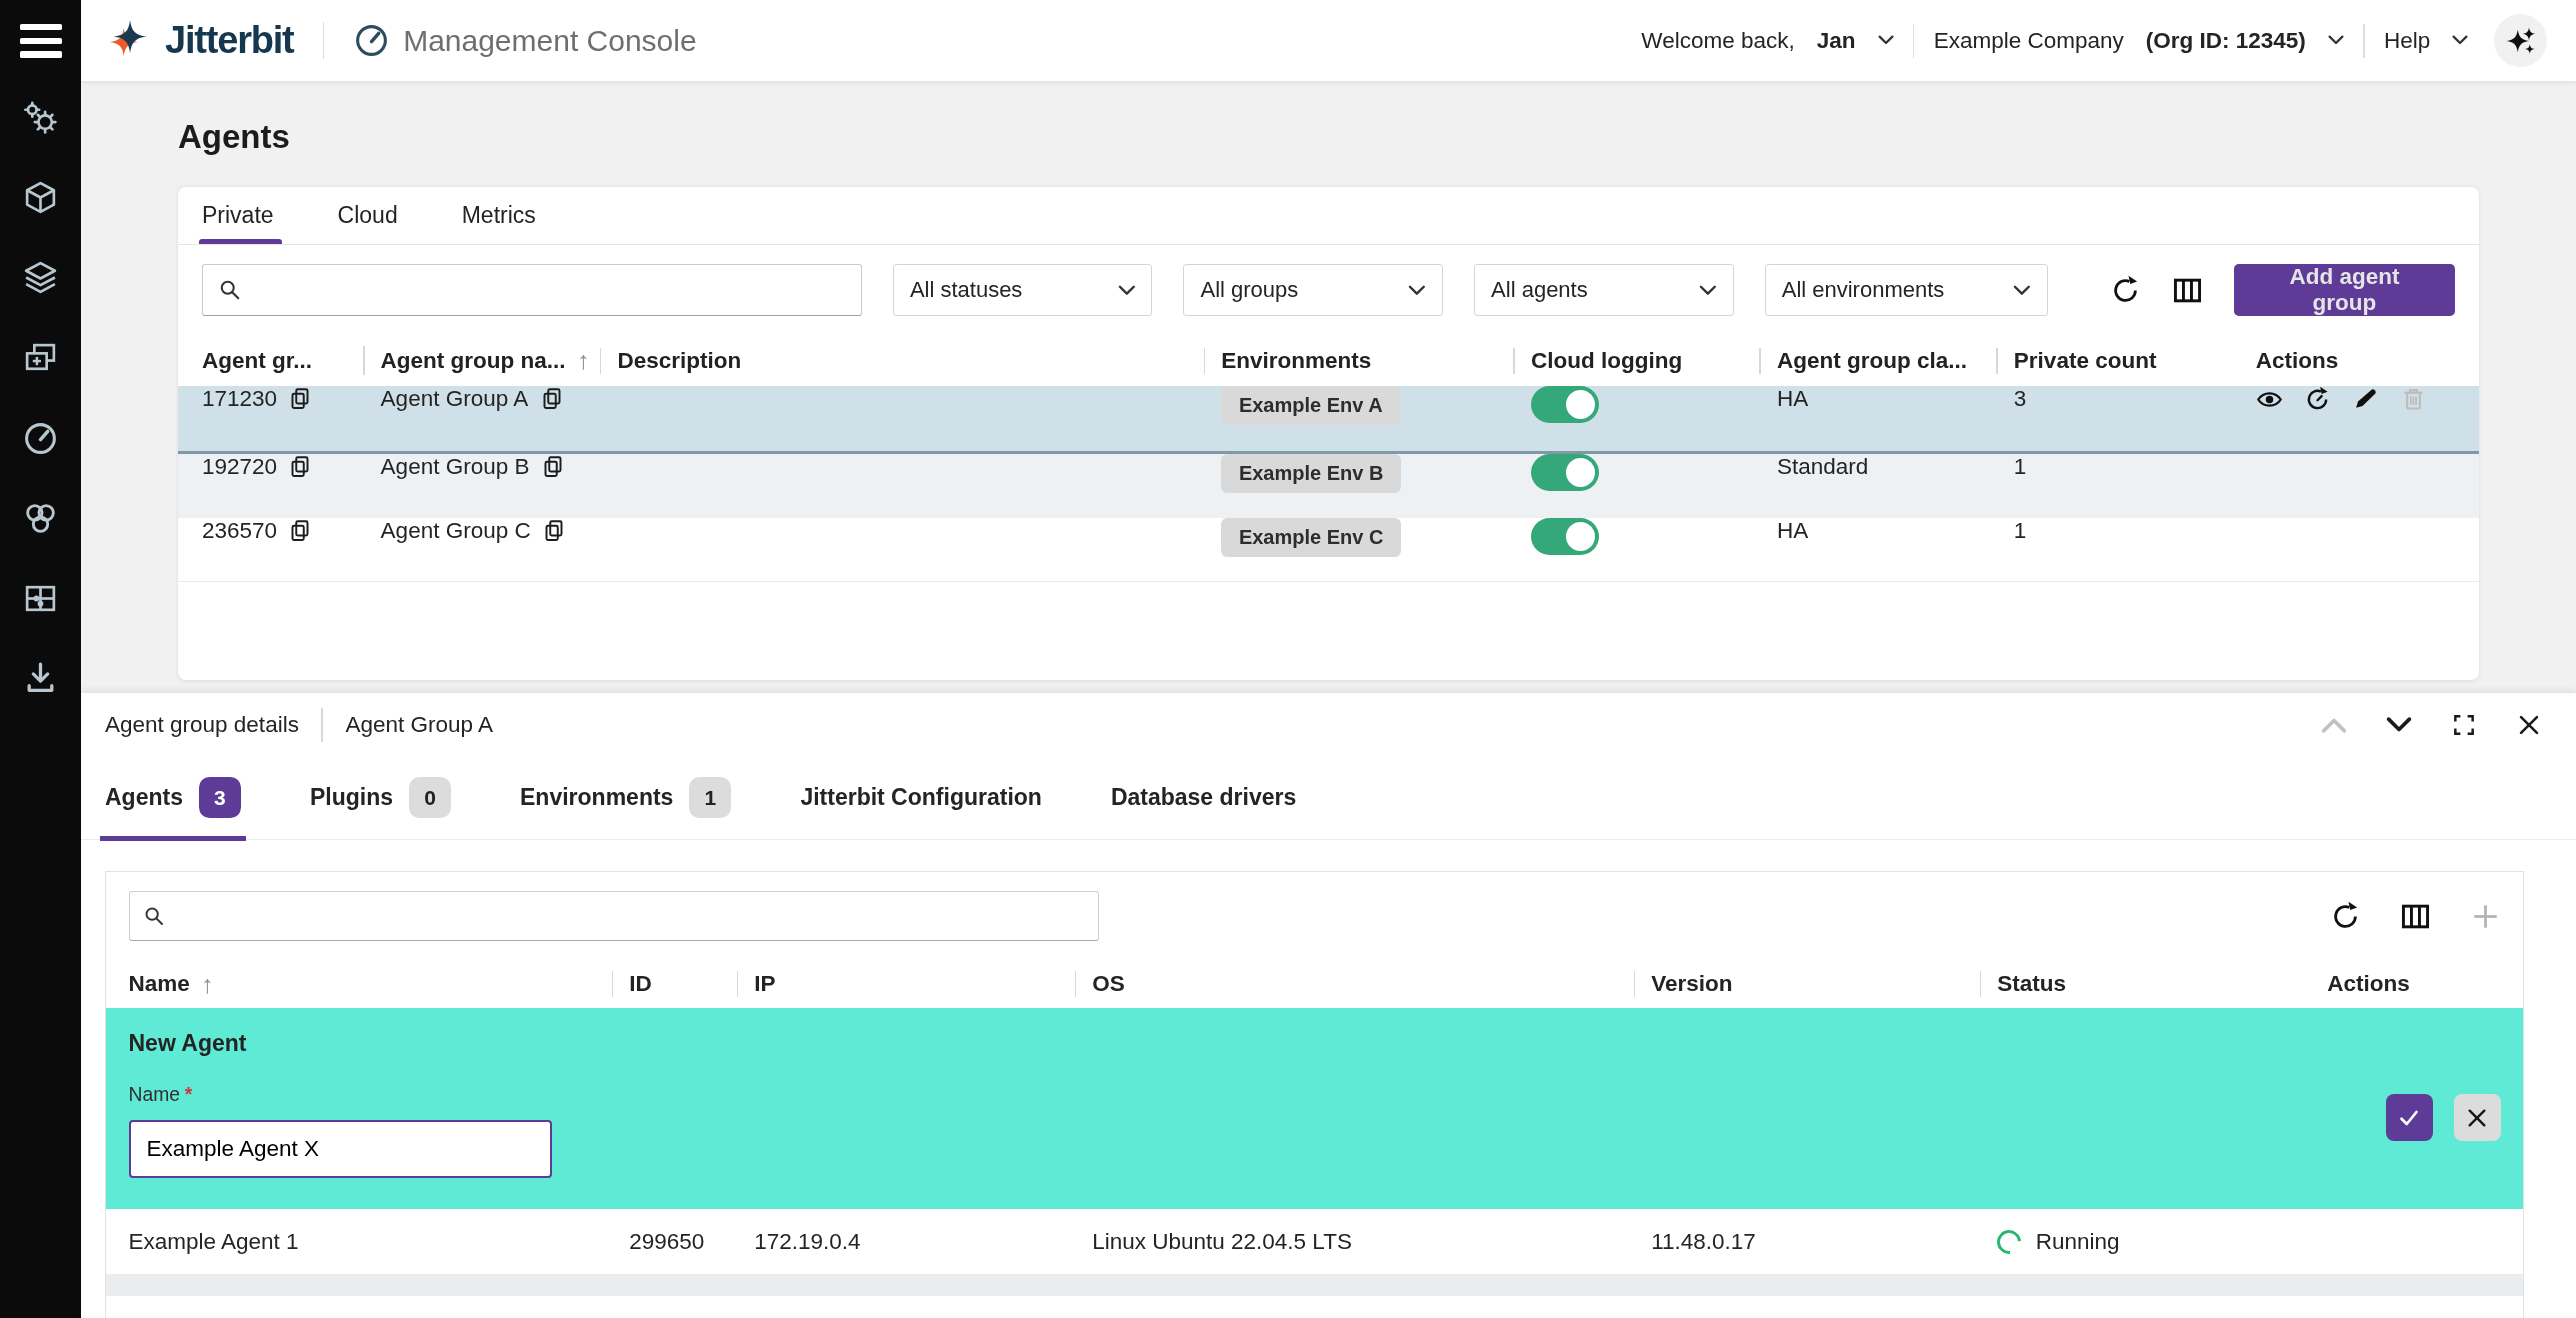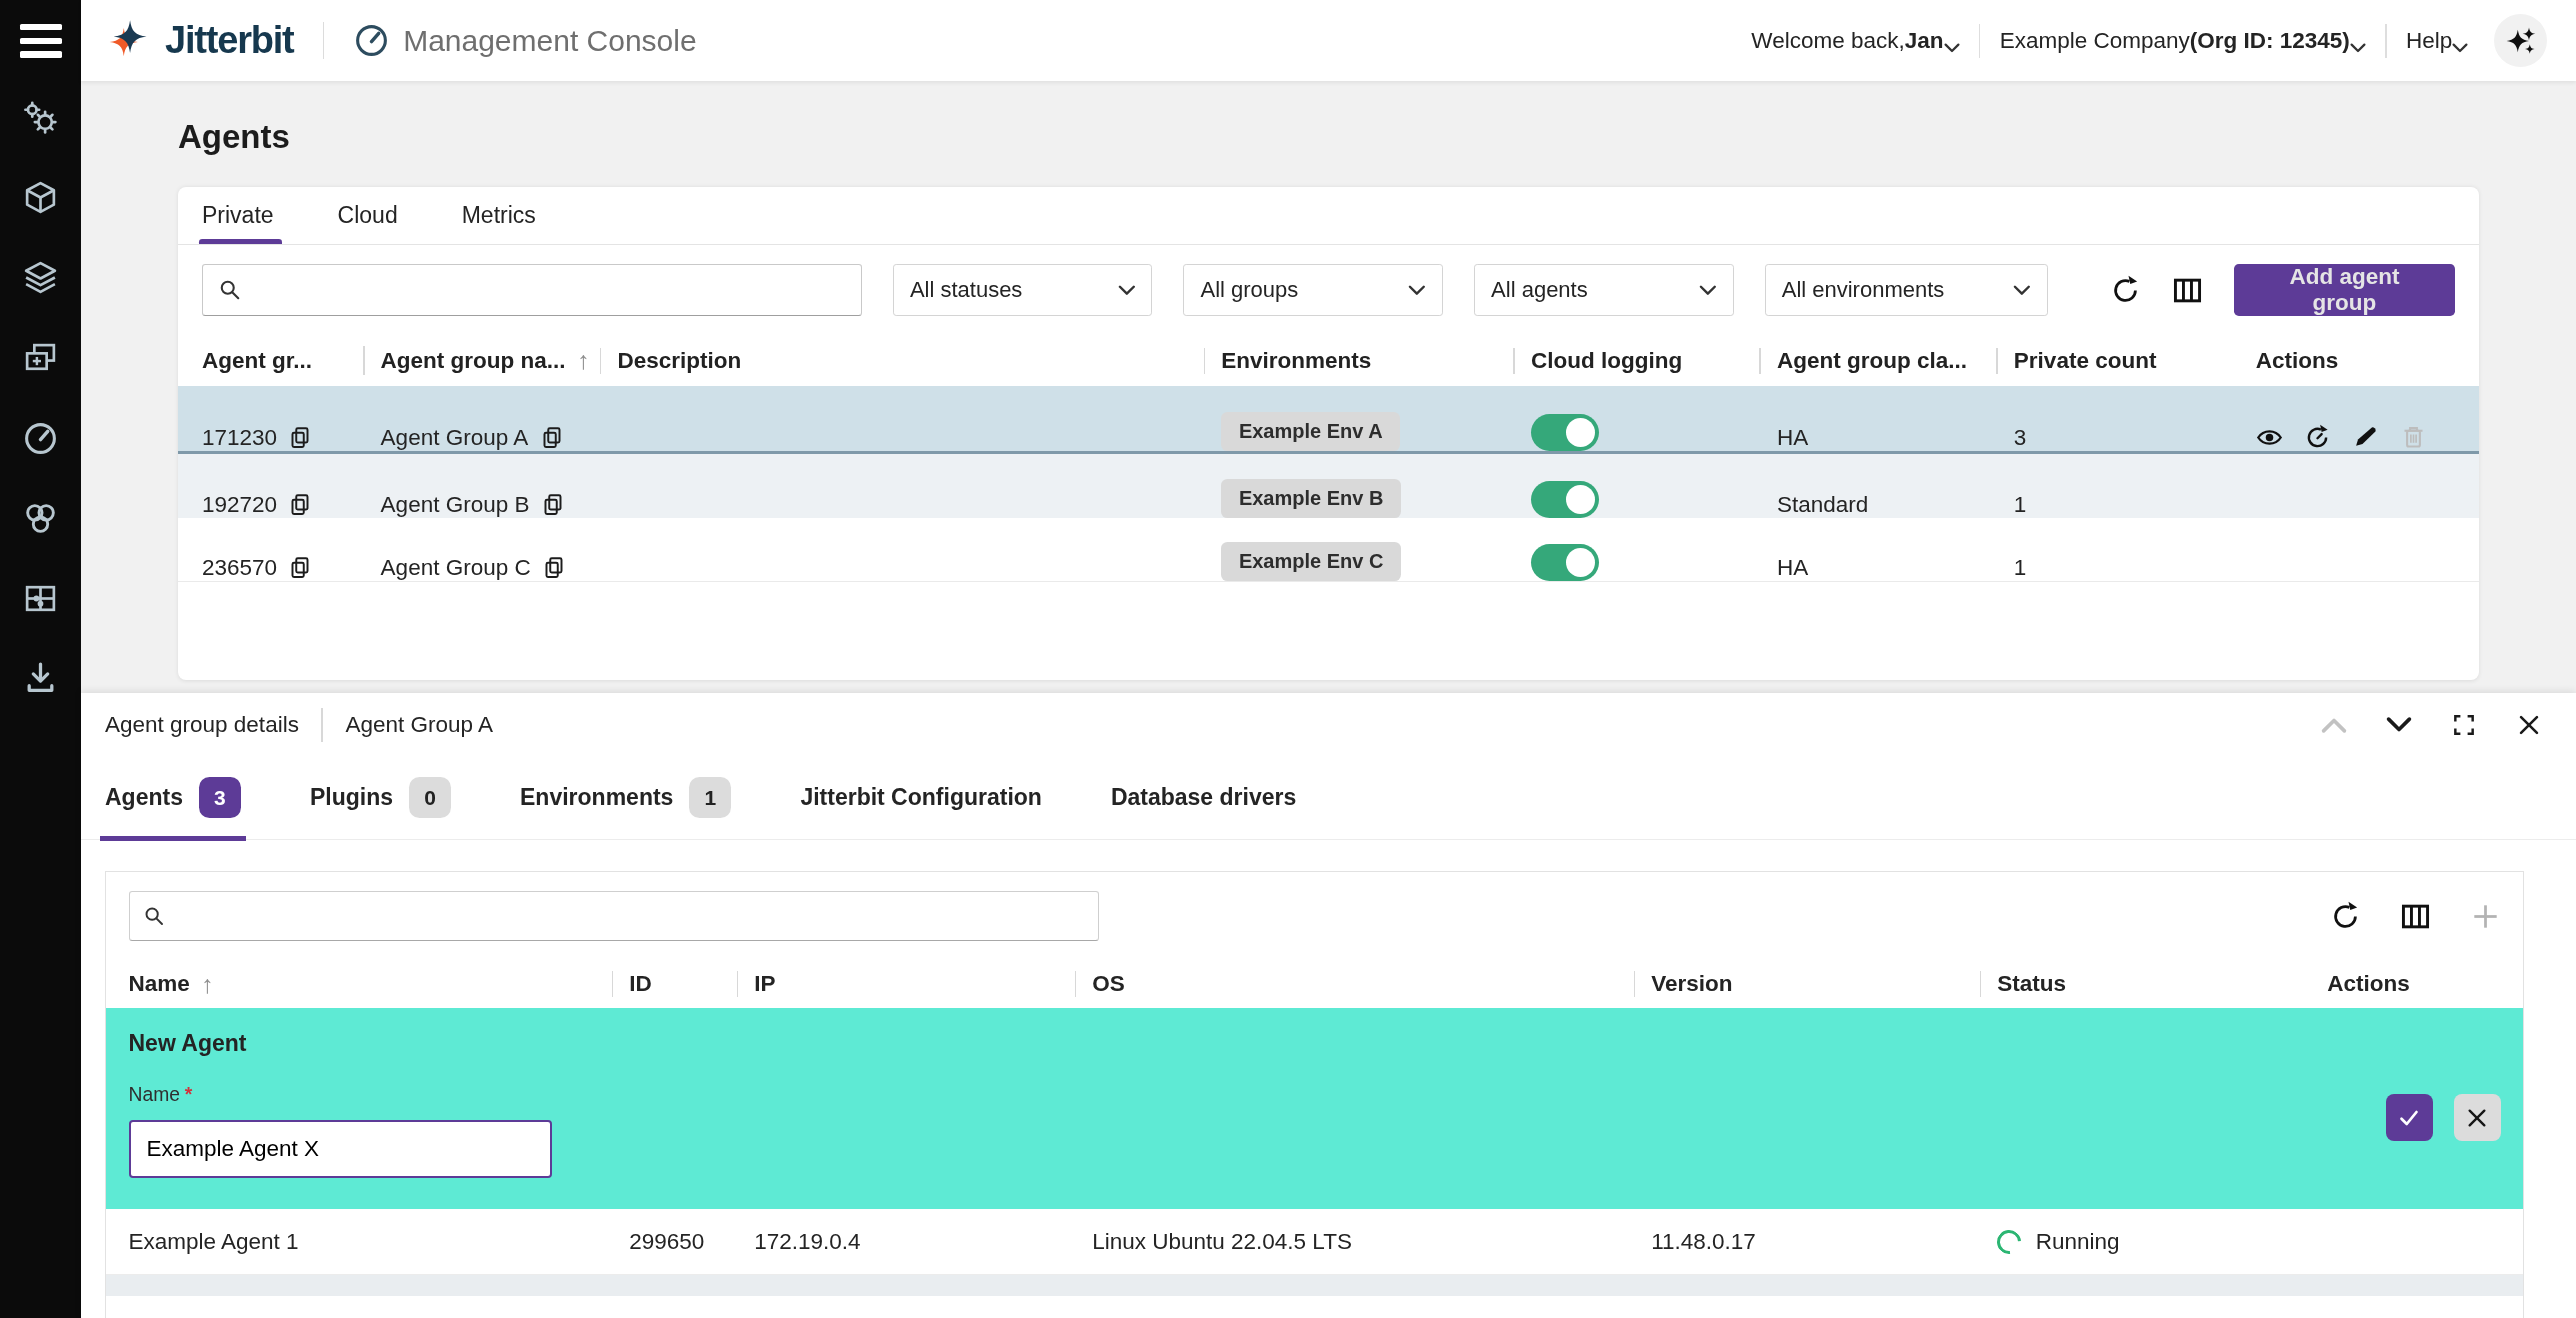--- a/index.html
+++ b/index.html
@@ -28,21 +28,21 @@
   .topbar{height:81px;background:#fff;display:flex;align-items:center;padding:0 29px 0 24px;
           box-shadow:0 1.6px 4px rgba(0,0,0,.07);position:relative;z-index:6;flex-shrink:0}
   .brand{display:flex;align-items:center;gap:13px}
   .brand svg{width:47px;height:47px}
   .brand-name{font-size:38px;font-weight:bold;color:#16384e;letter-spacing:-1.2px}
   .tb-divider{width:1.6px;height:37px;background:#dcdcdc;margin:0 29px}
   .console{display:flex;align-items:center;gap:13px;color:#6f6f6f;font-size:30px}
   .console .gic{color:#2d4c5f;width:37px;height:37px}
   .tb-spacer{flex:1}
   .tb-right{display:flex;align-items:center;gap:19.3px}
-  .tb-item{display:flex;align-items:flex-end;gap:0;cursor:pointer}
+  .tb-item{display:flex;align-items:center;gap:22px;cursor:pointer}
   .tb-item .chev{width:16px;height:10.5px;color:#333}
   .tb-sep{width:1.6px;height:34px;background:#dedede}
   .ai-btn{width:53px;height:53px;border-radius:50%;background:#f1f1f1;display:flex;align-items:center;justify-content:center;margin-left:6.4px;cursor:pointer}
   .ai-btn svg{width:32px;height:32px;color:#101010}
 
   
   .content{height:612px;padding:29px 97px 0;flex-shrink:0}
   .page-title{font-size:33px;font-weight:bold;color:#1c1c1c;margin:8px 0 31px}
   .card{background:#fff;border-radius:8px;box-shadow:0 0.8px 4px rgba(0,0,0,.09);height:493px;overflow:hidden}
   .tabs-row{display:flex;padding:0 24px;border-bottom:0.8px solid var(--line);height:58px}
@@ -64,21 +64,21 @@
   .add-btn{height:52px;background:var(--accent);color:#e5e5e5;border:none;border-radius:4.8px;font-family:inherit;
            font-size:22.5px;font-weight:bold;padding:0 26px;cursor:pointer}
 
   
   .tbl-head{display:flex;align-items:center;height:50px;padding:0 24px;font-weight:bold;font-size:22.5px;color:#222}
   .th,.td{padding-left:17.7px;position:relative;display:flex;align-items:center;gap:11.3px;overflow:hidden;white-space:nowrap}
   .th:first-child,.td:first-child{padding-left:0}
   .th.sep::before{content:"";position:absolute;left:0;top:50%;transform:translateY(-50%);width:1.6px;height:37px;background:#d8d8d8}
   .c1{width:161px}.c2{width:237px}.c3{width:604px}.c4{width:310px}.c5{width:246px}.c6{width:237px}.c7{width:242px}.c8{width:217px}
   .sort{color:#8f8f8f;font-size:25px;font-weight:normal}
-  .tr{display:flex;align-items:flex-end;height:64px;padding:0 24px;font-size:22.5px;cursor:pointer}
+  .tr{display:flex;align-items:flex-start;height:64px;padding:0 24px;font-size:22.5px;cursor:pointer}
   .tr.selected{background:#cfe0e8;border-bottom:3.2px solid #7f99a9;height:68px}
   .tr.alt{background:#edf1f4}
   .tr.plain{border-bottom:0.8px solid #eaeaea}
   .copy-ic{width:24px;height:24px;color:#1c1c1c;flex-shrink:0;cursor:pointer}
   .chip{background:#d9d9d9;border-radius:6.4px;padding:8px 17.7px;font-size:20px;font-weight:bold;color:#2d2d2d}
   .toggle{width:68px;height:37px;border-radius:19.3px;background:var(--toggle);position:relative;cursor:pointer;flex-shrink:0}
   .toggle::after{content:"";position:absolute;right:4px;top:4px;width:29px;height:29px;border-radius:50%;background:#fff}
   .row-actions{display:flex;align-items:center;gap:21px}
   .act-ic{width:27px;height:27px;color:#101010;cursor:pointer}
   .act-ic.dim{color:#bdbdbd;cursor:default}

